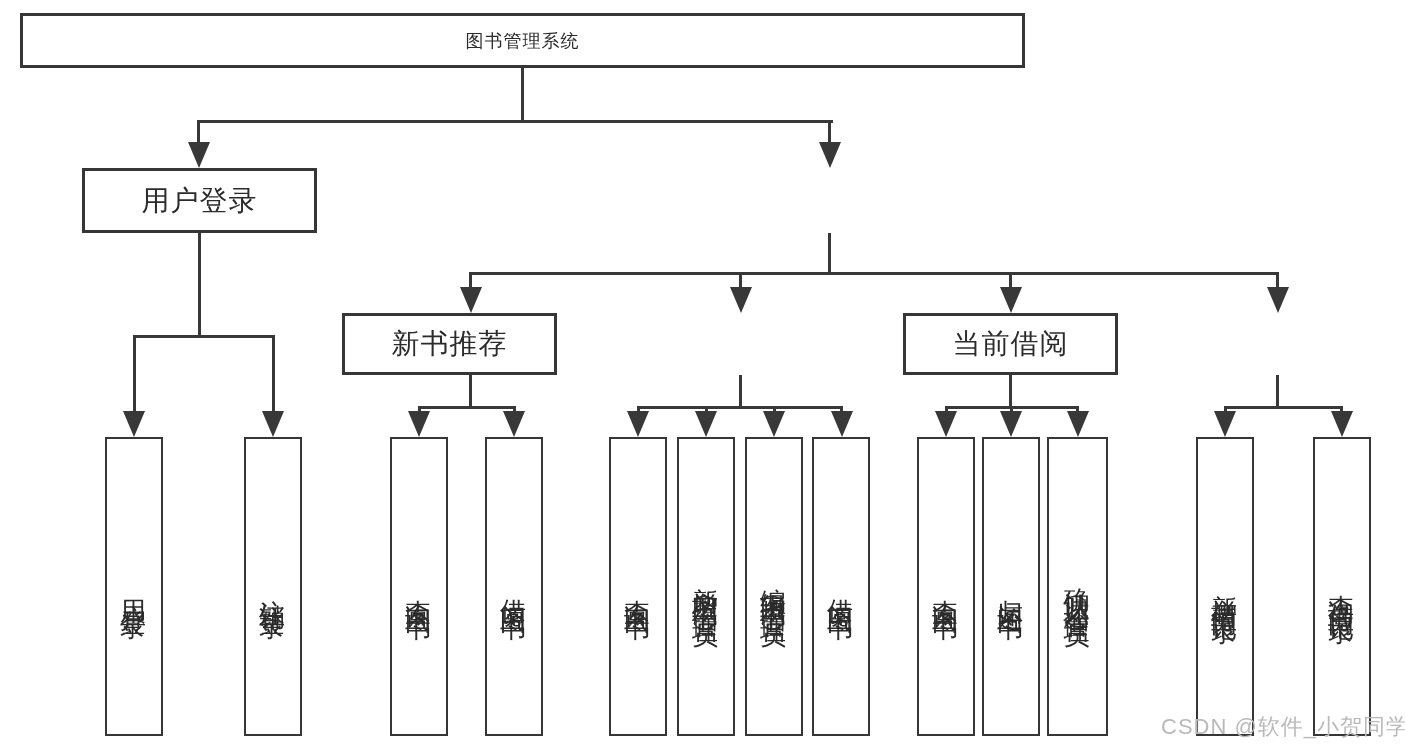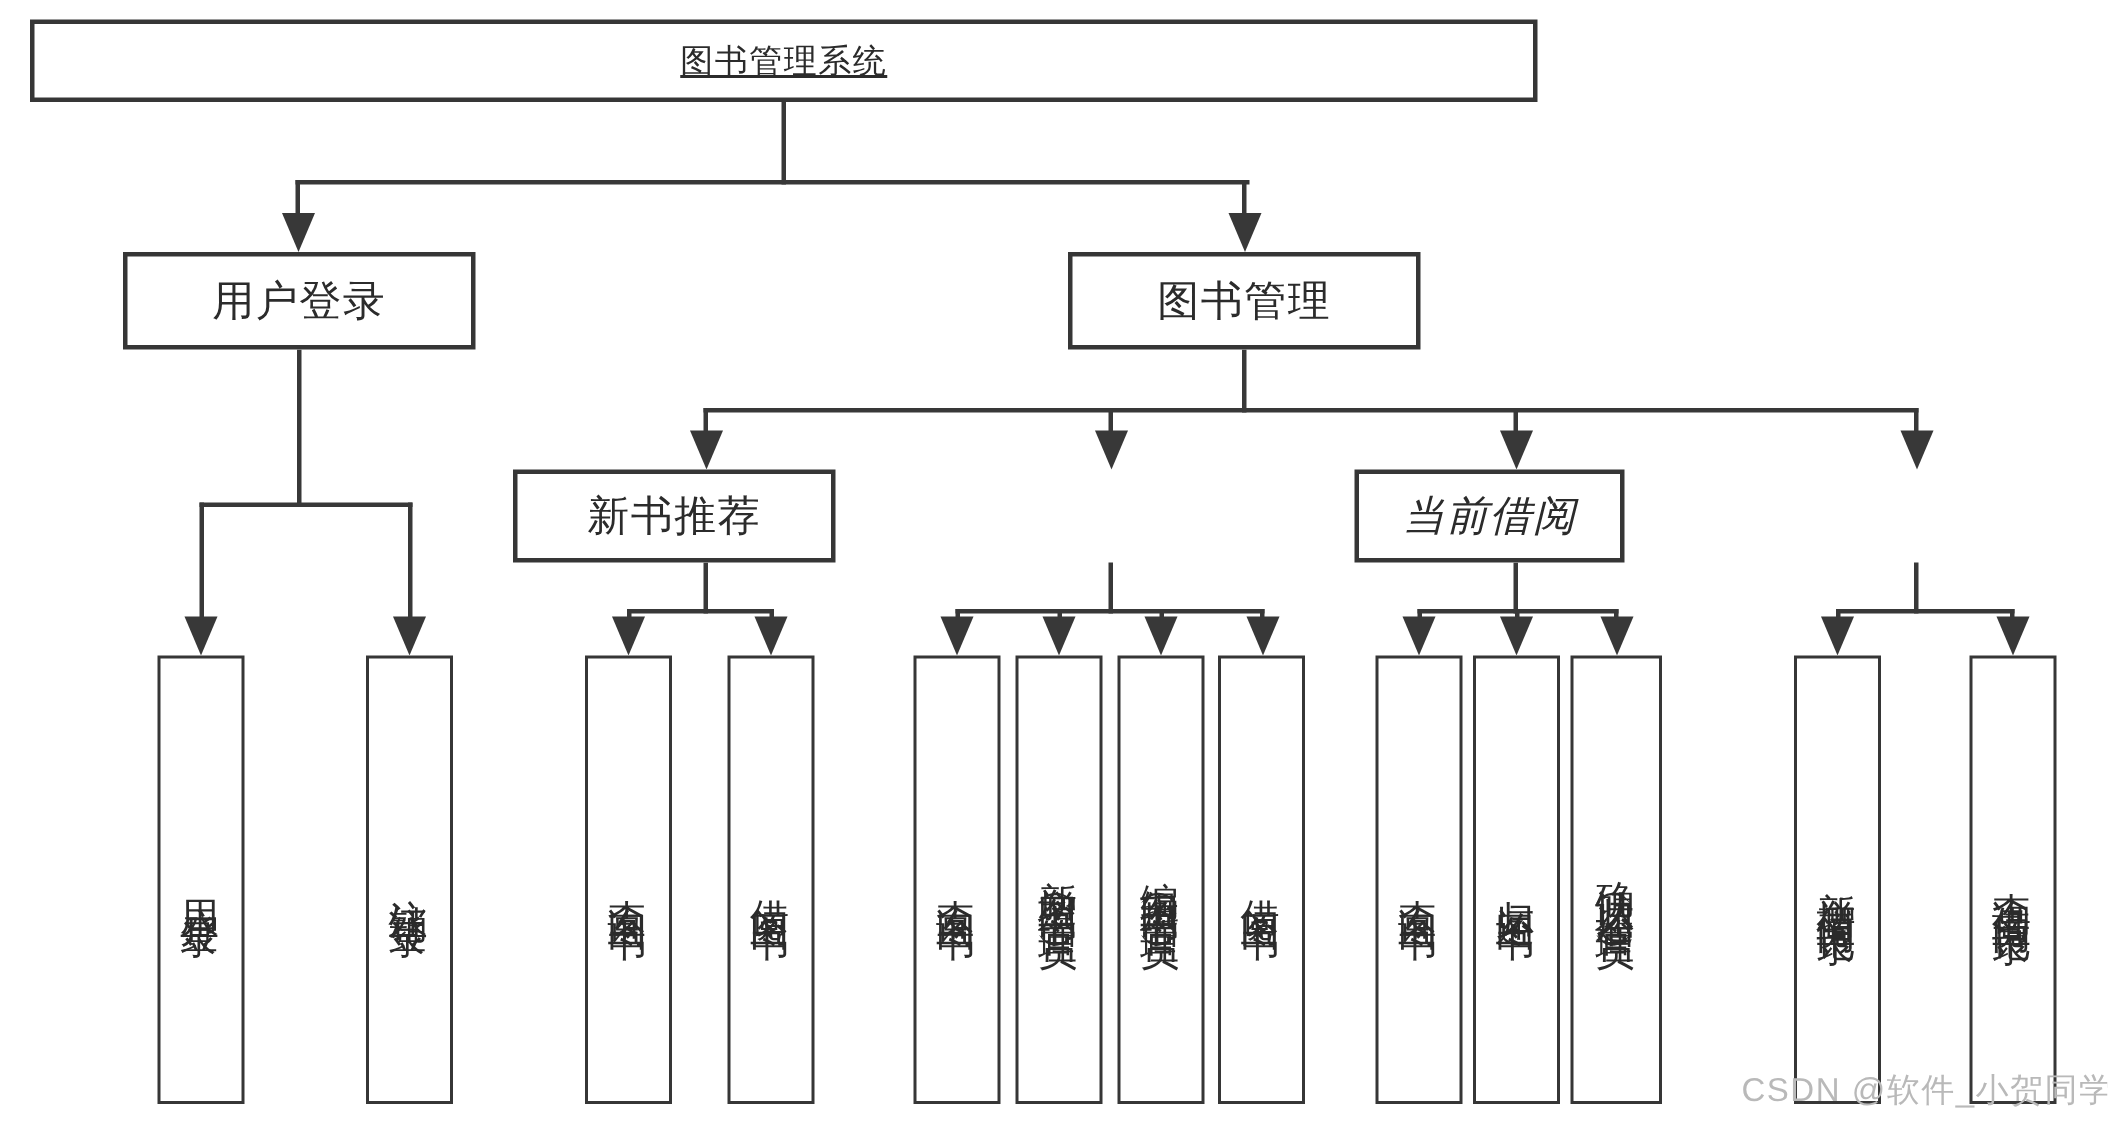--- a/index.html
+++ b/index.html
@@ -19,21 +19,21 @@
   .node {
     position: absolute;
     background: #ffffff;
     border: 3px solid #363636;
     box-sizing: border-box;
     display: flex;
     align-items: center;
     justify-content: center;
     color: #2b2b2b;
   }
-  .node.root  { font-size: 22px; letter-spacing: 1px; text-decoration: underline; }
+  .node.root  { font-size: 18px; letter-spacing: 1px; }
   .node.lvl2, .node.lvl3 { font-size: 28px; letter-spacing: 1px; }
   .node.leaf  { border-width: 2px; }
   .vtext {
     writing-mode: vertical-rl;
     text-orientation: mixed;
     font-size: 26px;
     letter-spacing: 5px;
     padding-top: 5px;
     color: #2b2b2b;
     white-space: nowrap;
@@ -127,28 +127,25 @@
   <div class="arr" style="left:1214px; top:411px;"></div>
   <div class="arr" style="left:1331px; top:411px;"></div>
 
   <div class="node root" style="left:20px; top:13px; width:1005px; height:55px;">
     <span>图书管理系统</span>
   </div>
 
   <div class="node lvl2" style="left:82px; top:168px; width:235px; height:65px;">
     <span>用户登录</span>
   </div>
-  <div class="node lvl2" style="left:712px; top:168px; width:235px; height:65px;">
-    <span>图书管理</span>
-  </div>
 
   <div class="node lvl3" style="left:342px; top:313px; width:215px; height:62px;">
     <span>新书推荐</span>
   </div>
-  <div class="node lvl3" style="left:903px; top:313px; width:180px; height:62px;font-style:italic;">
+  <div class="node lvl3" style="left:903px; top:313px; width:215px; height:62px;">
     <span>当前借阅</span>
   </div>
 
   <div class="node leaf" style="left:105px; top:437px; width:58px; height:299px;">
     <span class="vtext">用户登录</span>
   </div>
   <div class="node leaf" style="left:244px; top:437px; width:58px; height:299px;">
     <span class="vtext">注销登录</span>
   </div>
 

